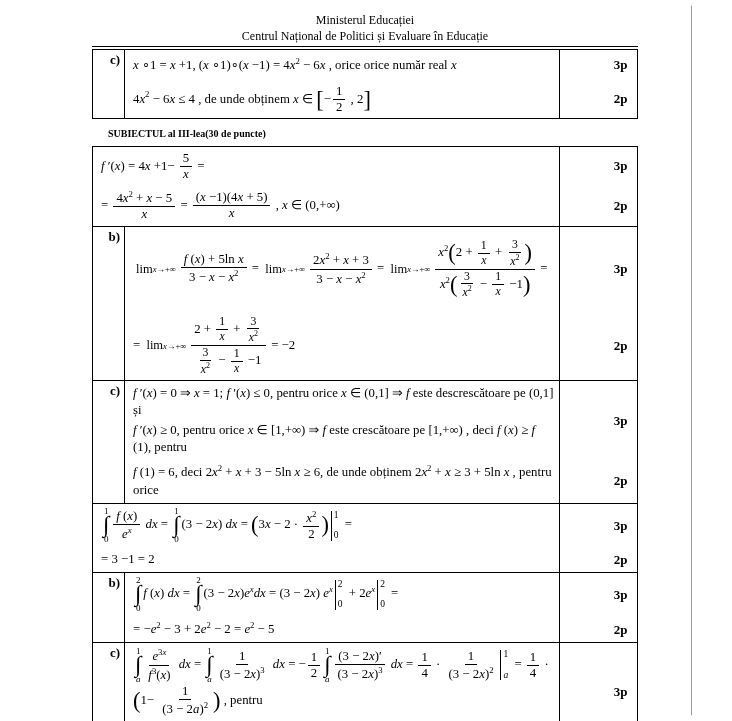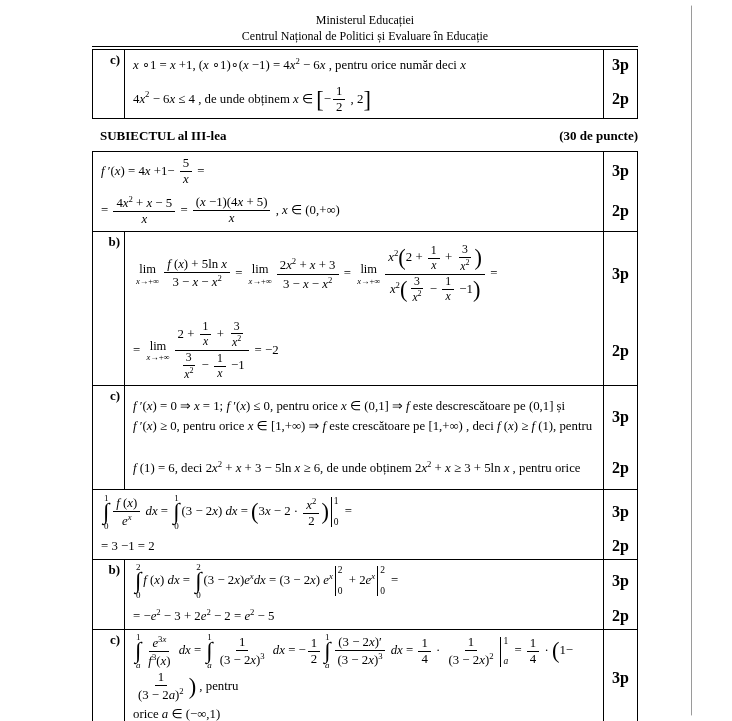--- a/index.html
+++ b/index.html
@@ -10,34 +10,34 @@
   .hdr{text-align:center;font-size:12px;line-height:1.3;padding-bottom:2px;border-bottom:1px solid #000;}
   .tbl{border:1px solid #000;margin-top:2px;}
   .row{display:flex;}
   .row + .row{border-top:1px solid #000;}
   .lbl{width:27px;border-right:1px solid #000;text-align:right;padding:2px 4px 0 0;
        font-weight:bold;font-size:13px;flex:none;}
   .rowbody{flex:1;display:flex;flex-direction:column;min-width:0;}
   .part{display:flex;align-items:center;}
   .pcontent{flex:1;padding:1px 3px 1px 8px;min-width:0;font-size:12.8px;}
   .pts{width:33px;flex:none;border-left:1px solid #000;align-self:stretch;display:flex;
-       align-items:center;justify-content:center;font-weight:bold;font-size:16px;}
-  .heading{display:flex;justify-content:space-between;align-items:baseline;
-           font-weight:bold;font-size:13px;margin:9px 0 7px 8px;}
+       align-items:center;justify-content:center;font-weight:bold;font-size:13px;padding-left:44px;}
+  .heading{display:flex;align-items:baseline;
+           font-weight:bold;font-size:10px;margin:9px 0 7px 16px;}
   
   .mline{margin:2.5px 0;line-height:1.35;}
   .it{font-style:italic;}
   .rm{font-style:normal;}
   sup{font-size:0.68em;}
   .frac{display:inline-flex;flex-direction:column;align-items:center;vertical-align:middle;
         margin:0 2px;line-height:1.18;text-align:center;}
   .frac .num{padding:0 3px;border-bottom:1px solid #000;display:block;}
   .frac .den{padding:0 3px;display:block;}
   .frac .frac{font-size:0.92em;}
-  .lim{display:inline-flex;flex-direction:column;align-items:center;vertical-align:middle;
+  .lim{display:inline-flex;flex-direction:row;align-items:center;vertical-align:middle;
        margin:0 3px;line-height:1;}
   .lim .ltop{font-size:12.5px;font-style:normal;}
   .lim .lbot{font-size:8.5px;margin-top:1px;}
   .int{display:inline-flex;flex-direction:column;align-items:center;vertical-align:middle;
        margin:0 2px;line-height:1;}
   .int .ib{font-size:9px;}
   .int .isign{font-size:23px;line-height:0.82;font-style:normal;}
   .eval{display:inline-flex;flex-direction:column;justify-content:space-between;vertical-align:middle;
         height:30px;border-left:1px solid #000;padding-left:2px;margin:0 3px 0 2px;
         font-size:9.5px;line-height:1;}
@@ -55,21 +55,21 @@
       <div>Ministerul Educației</div>
       <div>Centrul Național de Politici și Evaluare în Educație</div>
     </div>
 
     <div class="tbl">
       <div class="row">
         <div class="lbl">c)</div>
         <div class="rowbody">
           <div class="part" style="min-height:30px">
             <div class="pcontent">
-                <div class="mline"><span class="it">x</span><span> ∘1 = </span><span class="it">x</span><span> +1,   (</span><span class="it">x</span><span> ∘1)∘(</span><span class="it">x</span><span> −1) = 4</span><span class="it">x</span><sup><span>2</span></sup><span> − 6</span><span class="it">x</span><span class="rm"> , pentru orice număr deci </span><span class="it">x</span></div>
+                <div class="mline"><span class="it">x</span><span> ∘1 = </span><span class="it">x</span><span> +1,   (</span><span class="it">x</span><span> ∘1)∘(</span><span class="it">x</span><span> −1) = 4</span><span class="it">x</span><sup><span>2</span></sup><span> − 6</span><span class="it">x</span><span class="rm"> , orice orice număr real </span><span class="it">x</span></div>
               </div>
             <div class="pts">3p</div>
           </div>
           <div class="part" style="min-height:32px">
             <div class="pcontent">
                 <div class="mline"><span>4</span><span class="it">x</span><sup><span>2</span></sup><span> − 6</span><span class="it">x</span><span> ≤ 4</span><span class="rm"> , de unde obținem </span><span class="it">x</span><span> ∈ </span><span class="big">[</span><span>−</span><span class="frac">
                     <span class="num"><span>1</span></span>
                     <span class="den"><span>2</span></span>
                   </span><span> , 2</span><span class="big">]</span></div>
               </div>

